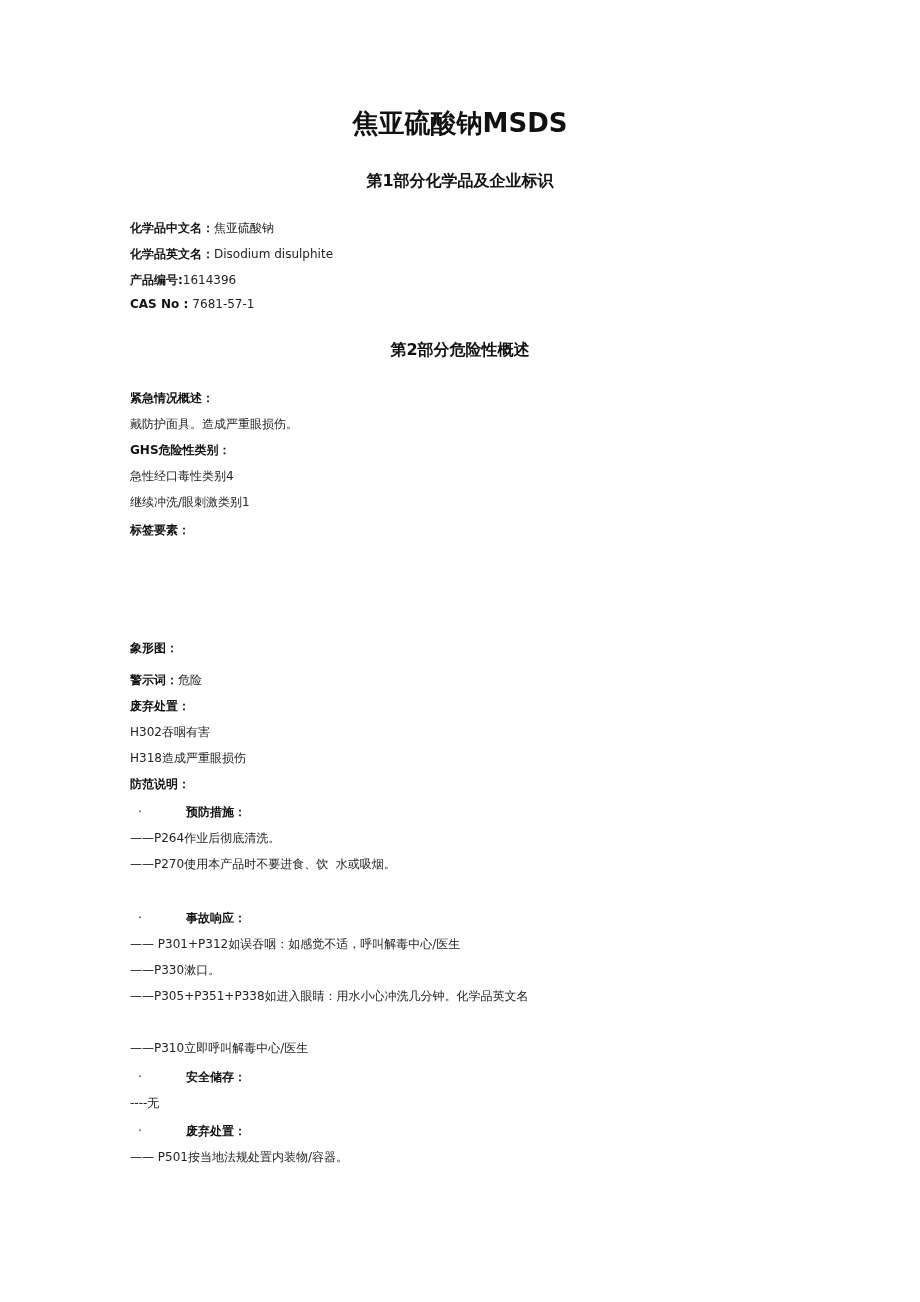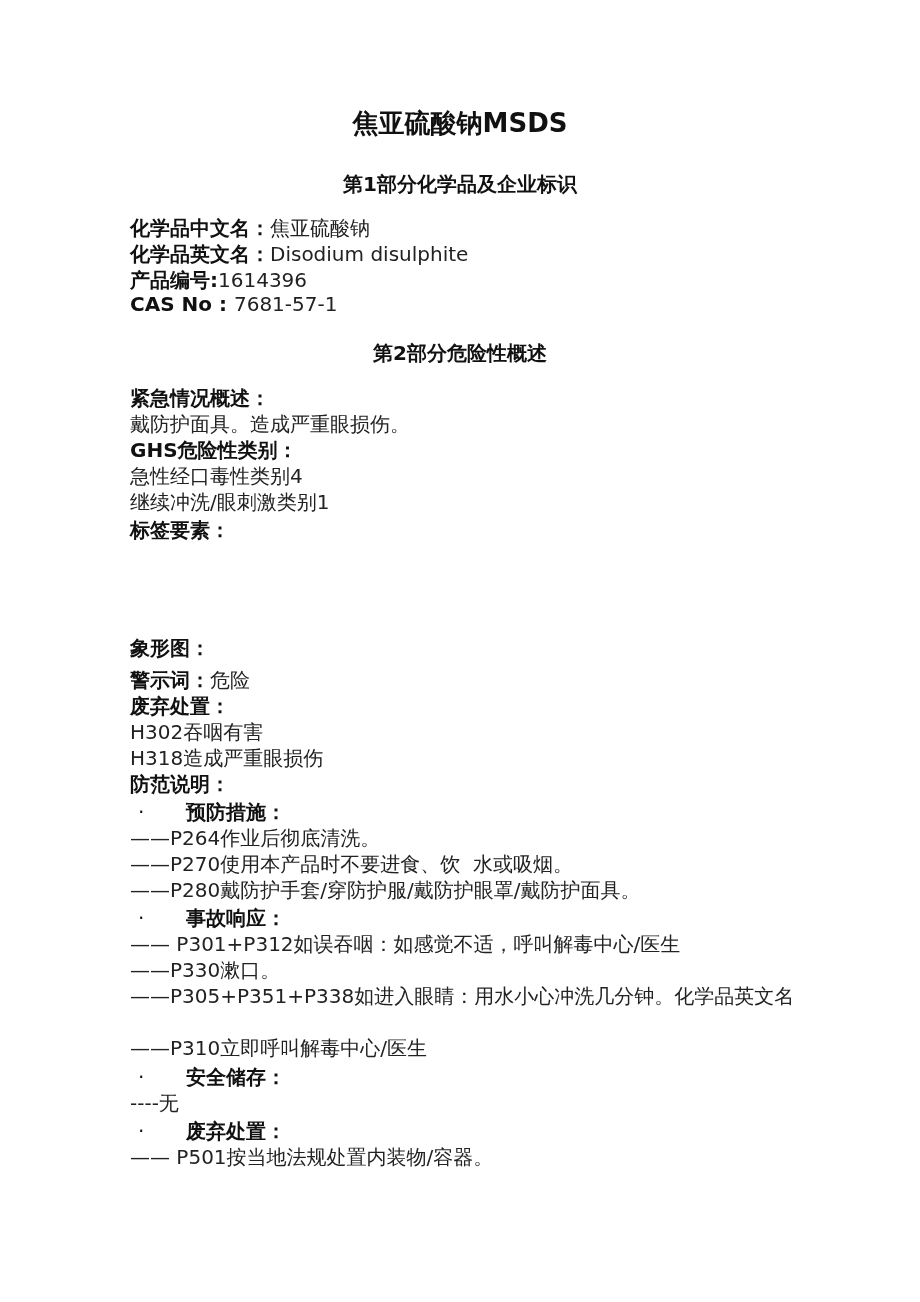--- a/index.html
+++ b/index.html
@@ -2,22 +2,22 @@
 <html><head>
   <meta charset="utf-8">
   <style>
     html, body { margin: 0; padding: 0; background: #ffffff; }
     body { width: 920px; height: 1302px; position: relative; overflow: hidden;
       font-family: "DejaVu Sans", "Liberation Sans", sans-serif; color: #111; }
     .page { position: absolute; left: 0; top: 0; width: 920px; height: 1302px; }
     .title { position: absolute; left: 0; width: 920px; top: 94px; text-align: center;
       font-size: 26px; font-weight: bold; letter-spacing: 0px; margin-top: 12px; }
     .section-h { position: absolute; left: 0; width: 920px; text-align: center;
-      font-size: 20px; font-weight: bold; }
-    .line { position: absolute; left: 130px; font-size: 20px; white-space: pre; line-height: 20px; }
+      font-size: 16px; font-weight: bold; }
+    .line { position: absolute; left: 130px; font-size: 12px; white-space: pre; line-height: 20px; }
     .b { font-weight: bold; }
     .n { font-weight: normal; color: #222; }
     .bullet { display: inline-block; width: 56px; text-align: left; padding-left: 8px; box-sizing: border-box; font-weight: normal; }
   </style>
 </head>
 <body>
 
 <div class="page">
   <div class="title">焦亚硫酸钠MSDS</div>
 
@@ -41,21 +41,20 @@
 
   <div class="line" style="top:670px"><span class="b">警示词：</span><span class="n">危险</span></div>
   <div class="line b" style="top:696px">废弃处置：</div>
   <div class="line n" style="top:722px">H302吞咽有害</div>
   <div class="line n" style="top:748px">H318造成严重眼损伤</div>
   <div class="line b" style="top:774px">防范说明：</div>
 
   <div class="line b" style="top:802px"><span class="bullet">·</span><span>预防措施：</span></div>
   <div class="line n" style="top:828px">——P264作业后彻底清洗。</div>
   <div class="line n" style="top:854px">——P270使用本产品时不要进食、饮  水或吸烟。</div>
-  <div class="line n" style="top:880px">——P280戴防护手套/穿防护服/戴防护眼罩/戴防护面具。</div>
 
   <div class="line b" style="top:908px"><span class="bullet">·</span><span>事故响应：</span></div>
   <div class="line n" style="top:934px">—— P301+P312如误吞咽：如感觉不适，呼叫解毒中心/医生</div>
   <div class="line n" style="top:960px">——P330漱口。</div>
   <div class="line n" style="top:986px">——P305+P351+P338如进入眼睛：用水小心冲洗几分钟。化学品英文名</div>
   <div class="line n" style="top:1038px">——P310立即呼叫解毒中心/医生</div>
 
   <div class="line b" style="top:1067px"><span class="bullet">·</span><span>安全储存：</span></div>
   <div class="line n" style="top:1093px">----无</div>
 

